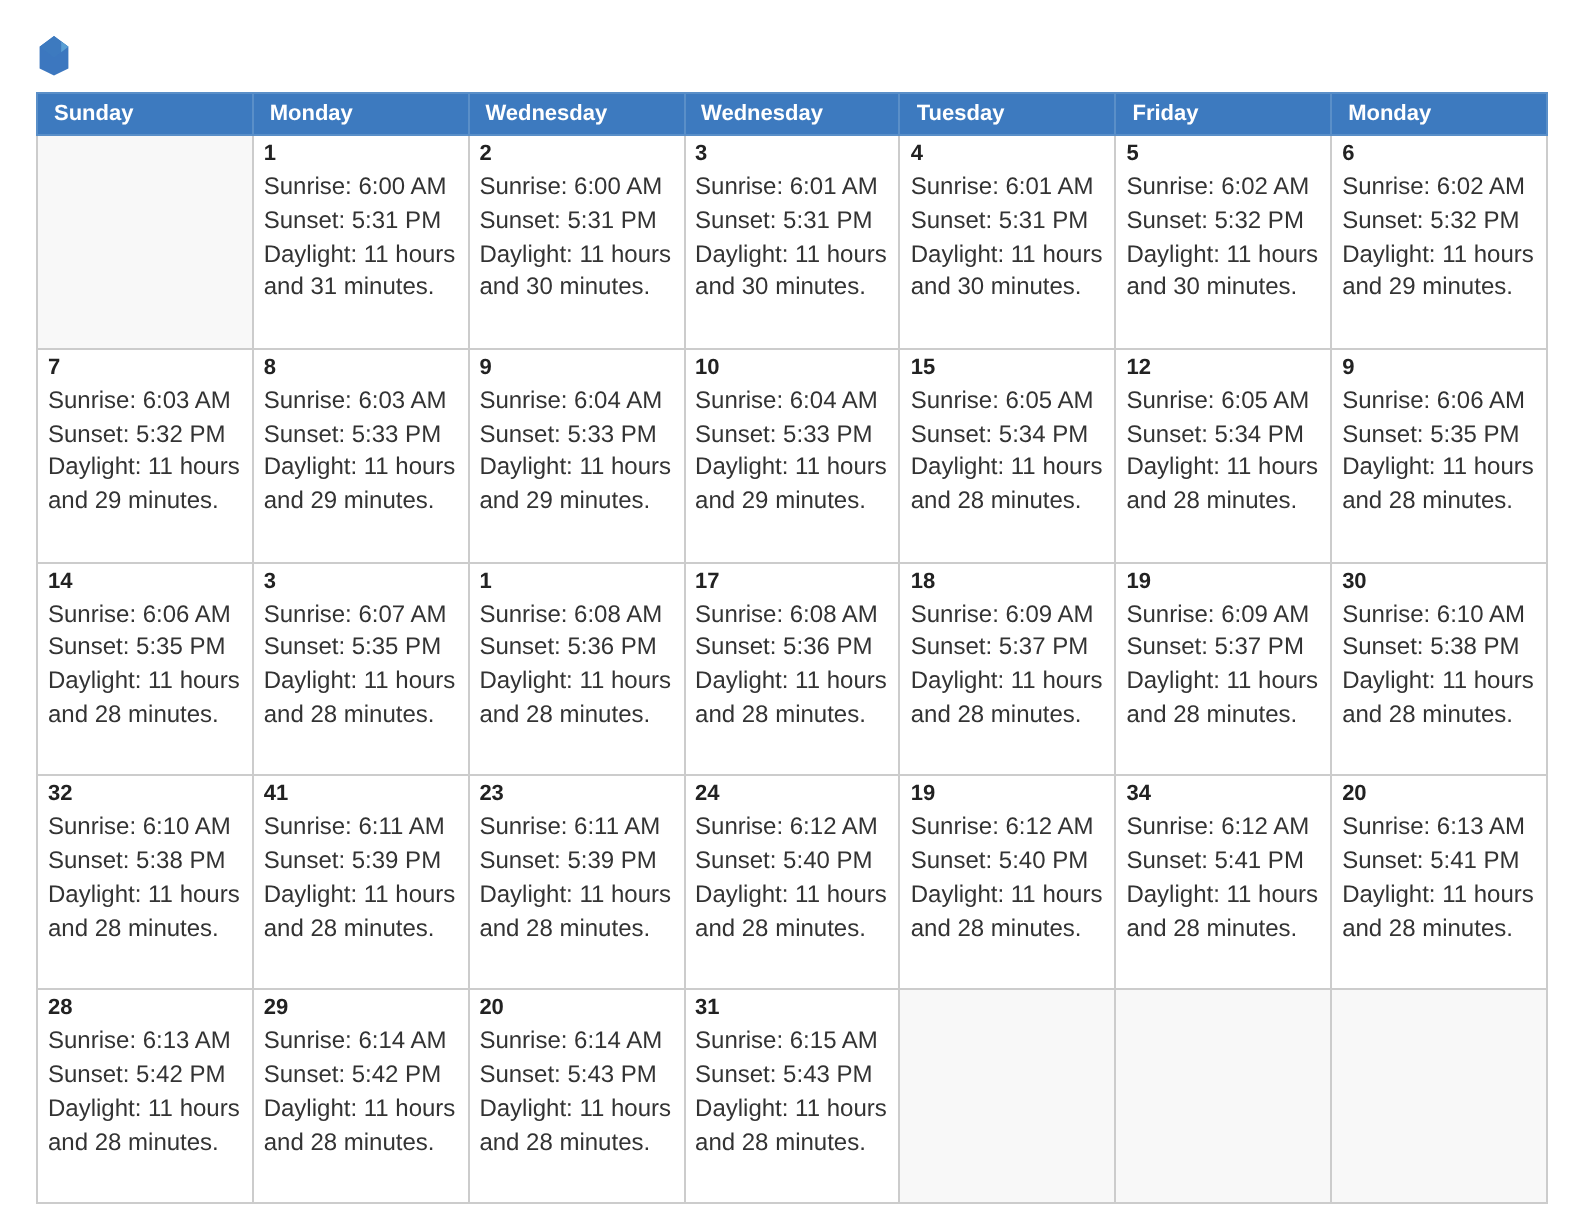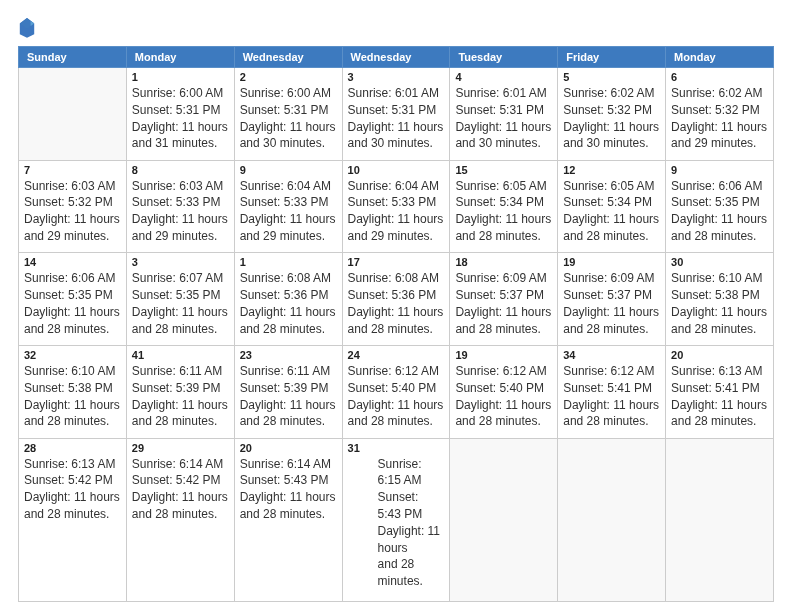--- a/index.html
+++ b/index.html
@@ -347,21 +347,21 @@
           </td>
           <td>
             <span class="day-num">20</span>
             <div class="day-info" style="white-space: pre-line;">Sunrise: 6:14 AM
 Sunset: 5:43 PM
 Daylight: 11 hours
 and 28 minutes.</div>
           </td>
           <td>
             <span class="day-num">31</span>
-            <div class="day-info" style="white-space: pre-line; margin-left: 30px;">Sunrise: 6:15 AM
+            <div class="day-info" style="white-space: pre-line;">Sunrise: 6:15 AM
 Sunset: 5:43 PM
 Daylight: 11 hours
 and 28 minutes.</div>
           </td>
           <td class="empty"></td>
           <td class="empty"></td>
           <td class="empty"></td>
         </tr>
       </tbody>
   </table>

